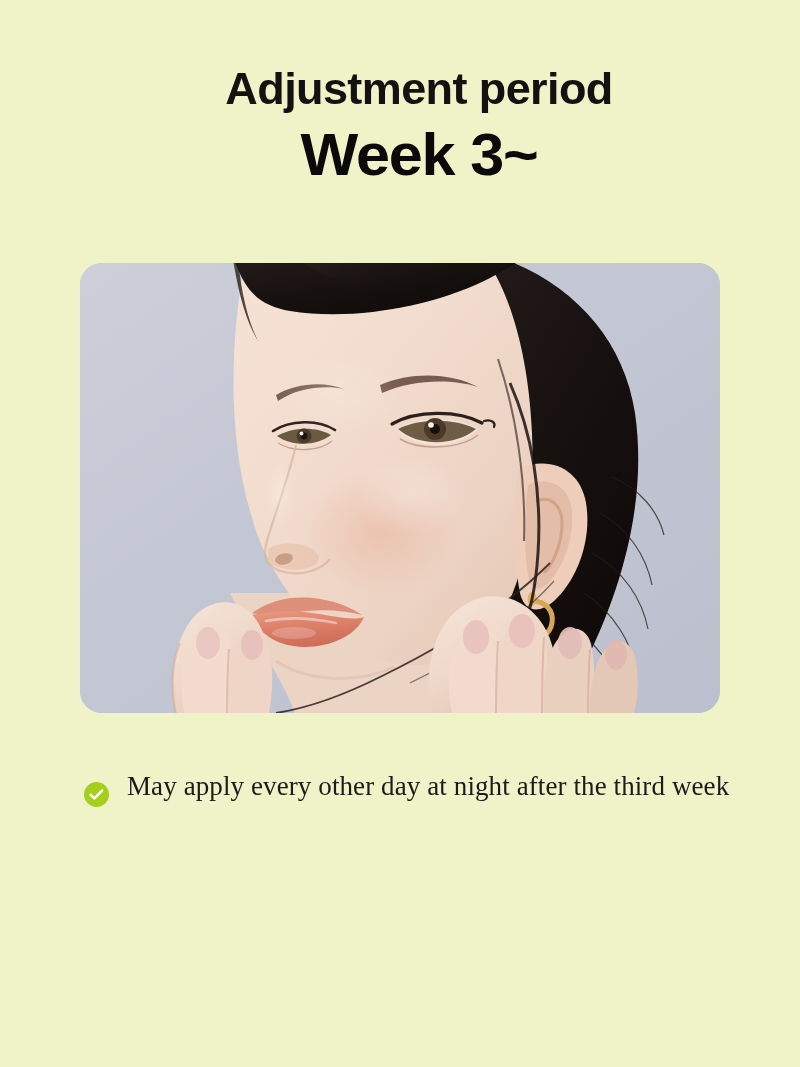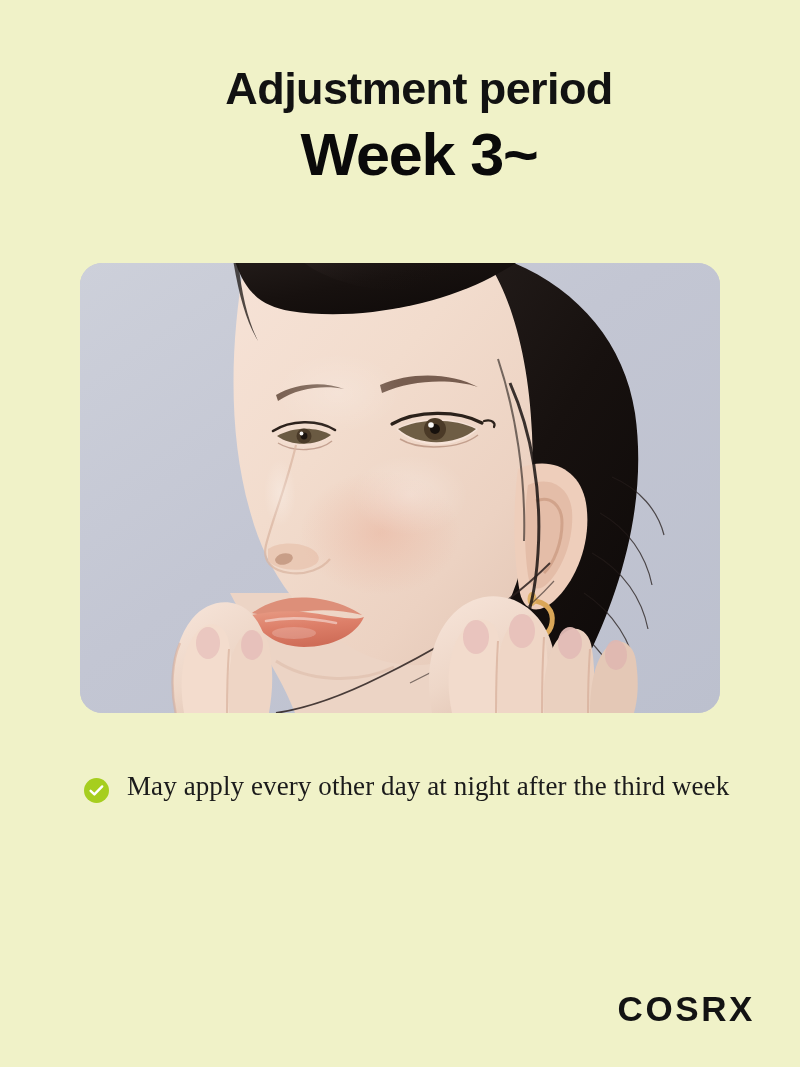--- a/index.html
+++ b/index.html
@@ -66,21 +66,21 @@
 
   
   .bullets {
     position: absolute;
     left: 84px;
     top: 766px;
     width: 660px;
   }
   .bullet-row {
     display: flex;
-    align-items: center;
+    align-items: flex-end;
     margin-bottom: 20px;
   }
   .bullet-icon {
     flex: 0 0 auto;
     width: 25px;
     height: 25px;
     border-radius: 50%;
     background: #a6ce1f;
     margin-top: 7px;
     margin-right: 18px;
@@ -307,15 +307,14 @@
       <span class="bullet-icon">
         <svg viewBox="0 0 25 25" xmlns="http://www.w3.org/2000/svg">
           <path d="M6.6 12.8 L10.4 16.4 L18.2 8.4" fill="none" stroke="#ffffff" stroke-width="2.4" stroke-linecap="round" stroke-linejoin="round"></path>
         </svg>
       </span>
       <span class="bullet-text">May apply every other day at night after the third week</span>
     </div>
 
   </div>
 
-  <div class="brand">COSRX</div>
 
 </div>
 
 </body></html>

